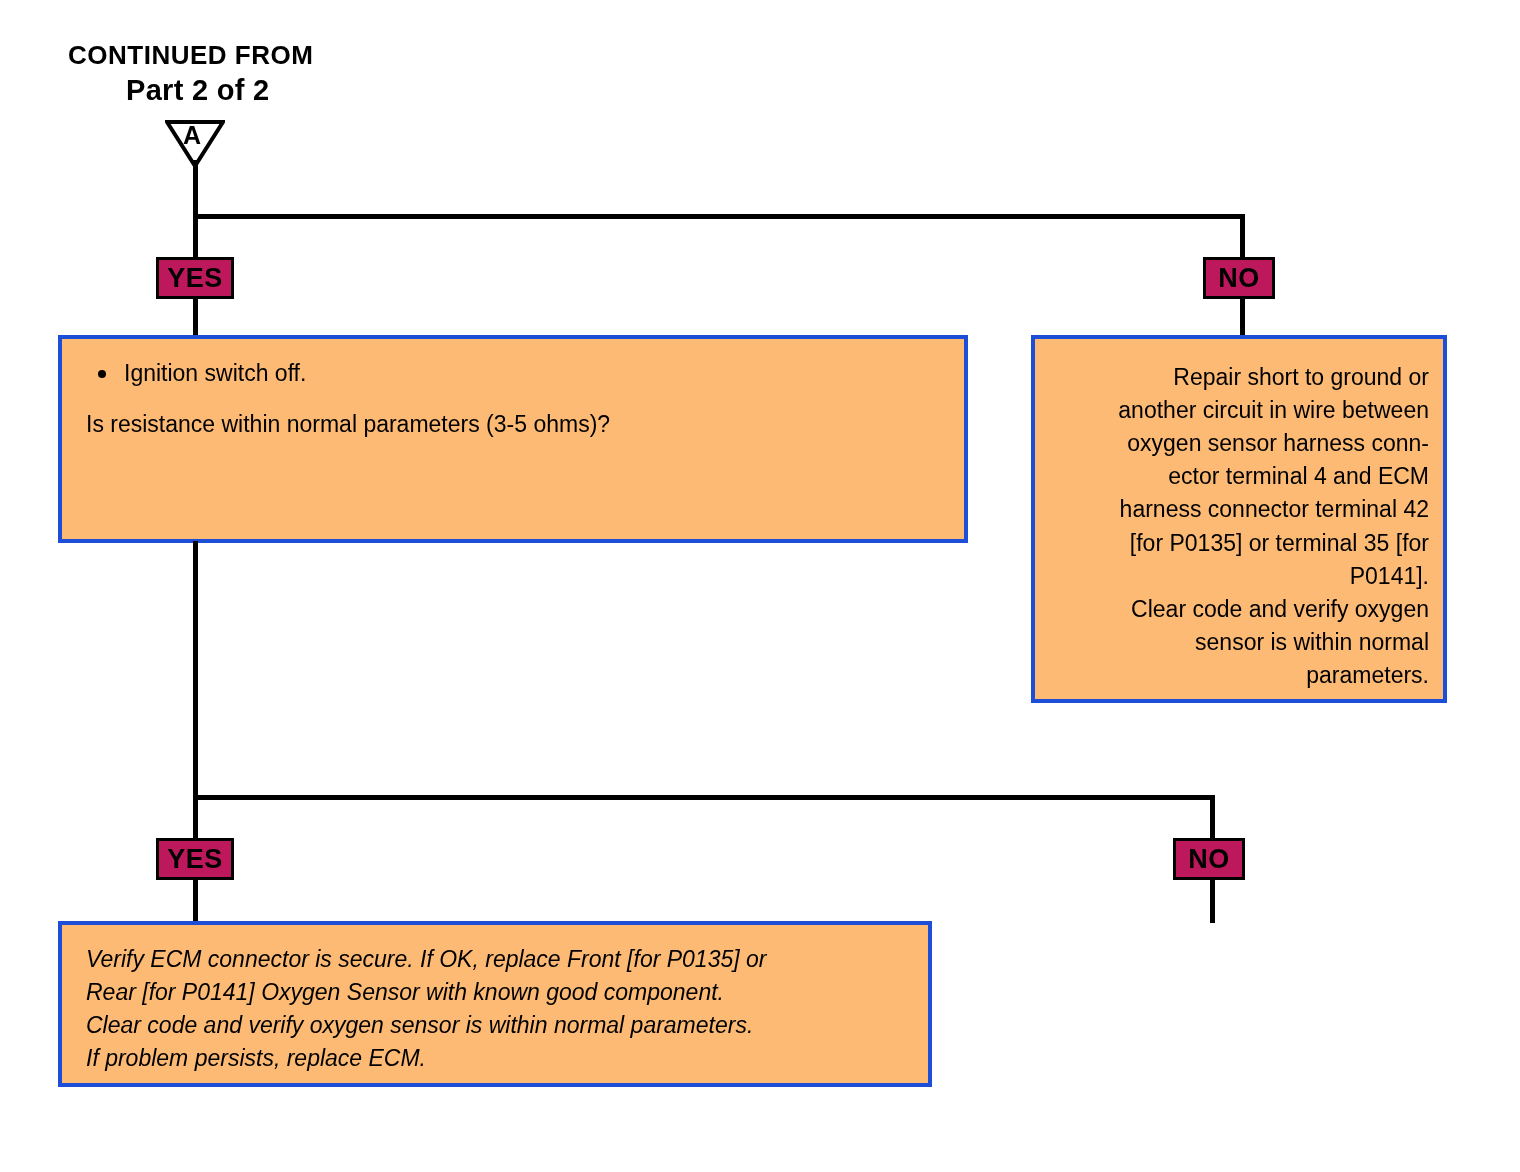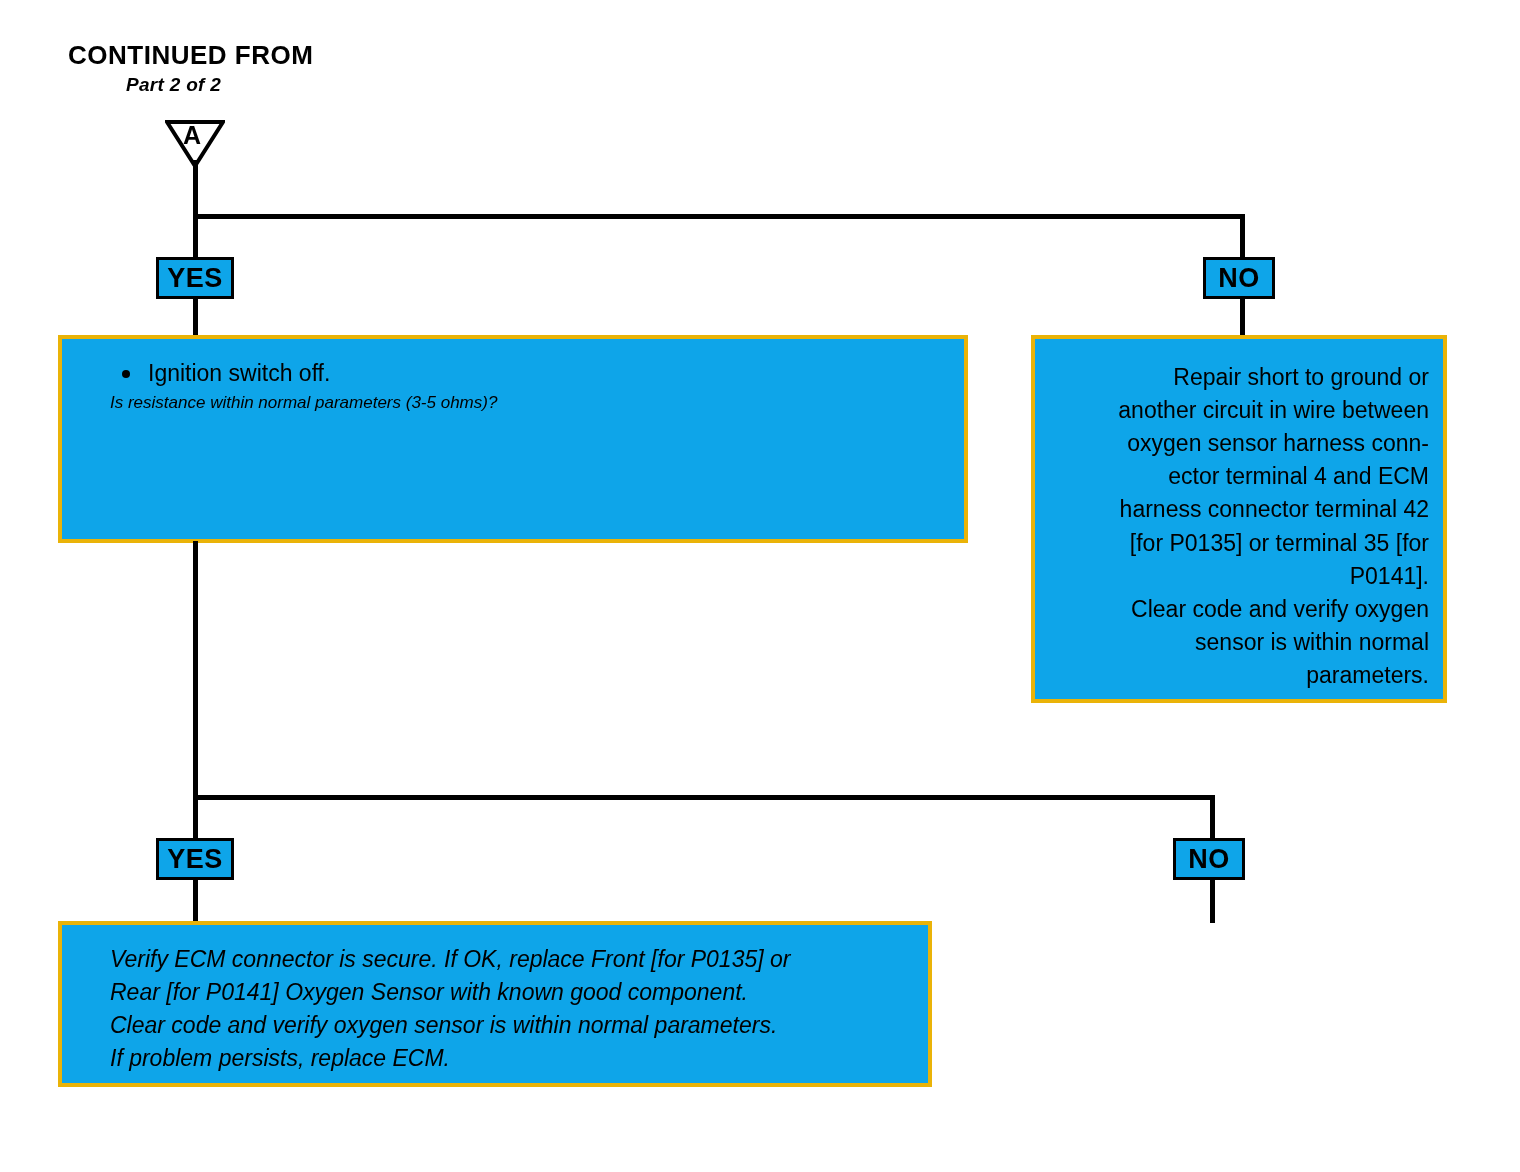--- a/index.html
+++ b/index.html
@@ -26,25 +26,24 @@
     top: 40px;
     font-size: 26px;
     font-weight: bold;
     letter-spacing: 0.5px;
     white-space: nowrap;
   }
   .hdr-line2 {
     position: absolute;
     left: 126px;
     top: 74px;
-    font-size: 19px;
+    font-size: 29px;
     font-weight: bold;
     letter-spacing: 0.3px;
     white-space: nowrap;
-    font-style: italic;
   }
 
   
   .conn-tri {
     position: absolute;
     left: 165px;
     top: 119px;
     width: 60px;
     height: 50px;
   }
@@ -67,37 +66,36 @@
   .hline {
     position: absolute;
     height: 5px;
     background: #000000;
   }
 
   
   .tag {
     position: absolute;
     border: 3px solid #000000;
-    background: #0ea5e9;
+    background: #be185d;
     display: flex;
     align-items: center;
     justify-content: center;
     font-size: 27px;
     font-weight: bold;
     letter-spacing: 0.5px;
     box-sizing: border-box;
   }
 
   
   .box {
     position: absolute;
-    border: 4px solid #eab308;
-    background: #0ea5e9;
+    border: 4px solid #1d4ed8;
+    background: #fdba74;
     box-sizing: border-box;
-    padding-left: 24px;
   }
   .box-inner {
     padding: 18px 20px 10px 24px;
   }
   .btext {
     font-size: 23px;
     line-height: 1.44;
     white-space: pre-line;
   }
   ul.blist {
@@ -116,24 +114,23 @@
     content: "";
     position: absolute;
     left: 12px;
     top: 13px;
     width: 8px;
     height: 8px;
     border-radius: 50%;
     background: #000000;
   }
   .qline {
-    font-size: 17px;
+    font-size: 23px;
     line-height: 1.44;
-    margin-top: 1px;
-    font-style: italic;
+    margin-top: 18px;
   }
   .narrow { padding: 22px 14px 10px 22px; text-align: right; }
 </style>
 </head>
 <body>
 
 <div id="page">
 
   <div class="hdr-line1">CONTINUED FROM</div>
   <div class="hdr-line2">Part 2 of 2</div>

